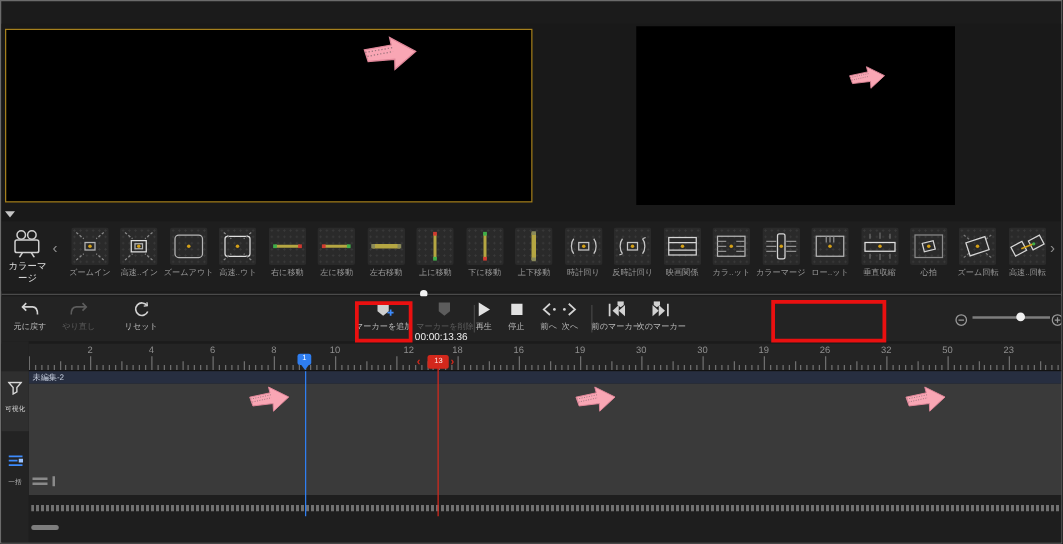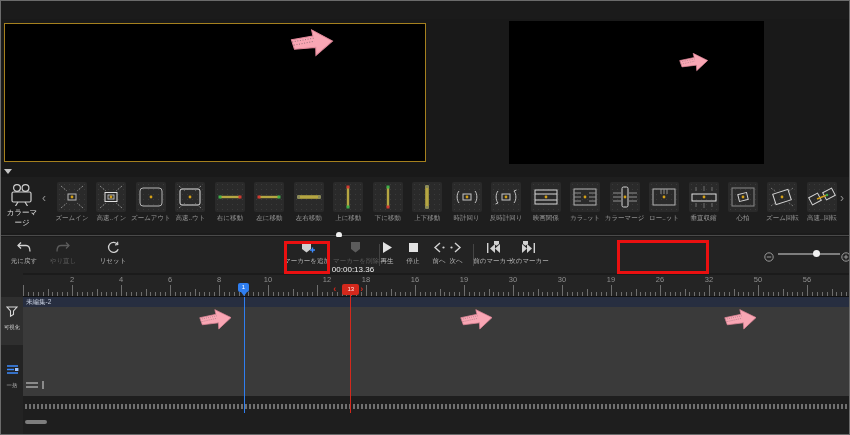--- a/index.html
+++ b/index.html
@@ -611,21 +611,21 @@
       <div class="tick" style="left: 739.9px; height: 4px;"></div>
       <div class="tick" style="left: 744.8px; height: 4px;"></div>
       <div class="tick" style="left: 749.7px; height: 4px;"></div>
       <div class="tick" style="left: 754.6px; height: 4px;"></div>
       <div class="tick" style="left: 759.5px; height: 7px;"></div>
       <div class="tick" style="left: 764.4px; height: 4px;"></div>
       <div class="tick" style="left: 769.3px; height: 4px;"></div>
       <div class="tick" style="left: 774.2px; height: 4px;"></div>
       <div class="tick" style="left: 779.1px; height: 4px;"></div>
       <div class="tick" style="left: 784px; height: 11px;"></div>
-      <div class="rlabel" style="left: 784px;">56</div>
+      <div class="rlabel" style="left: 784px;">23</div>
       <div class="tick" style="left: 788.9px; height: 4px;"></div>
       <div class="tick" style="left: 793.8px; height: 4px;"></div>
       <div class="tick" style="left: 798.7px; height: 4px;"></div>
       <div class="tick" style="left: 803.6px; height: 4px;"></div>
       <div class="tick" style="left: 808.5px; height: 7px;"></div>
       <div class="tick" style="left: 813.4px; height: 4px;"></div>
       <div class="tick" style="left: 818.3px; height: 4px;"></div>
       <div class="tick" style="left: 823.2px; height: 4px;"></div>
     </div>
   <div id="track-header-row">

